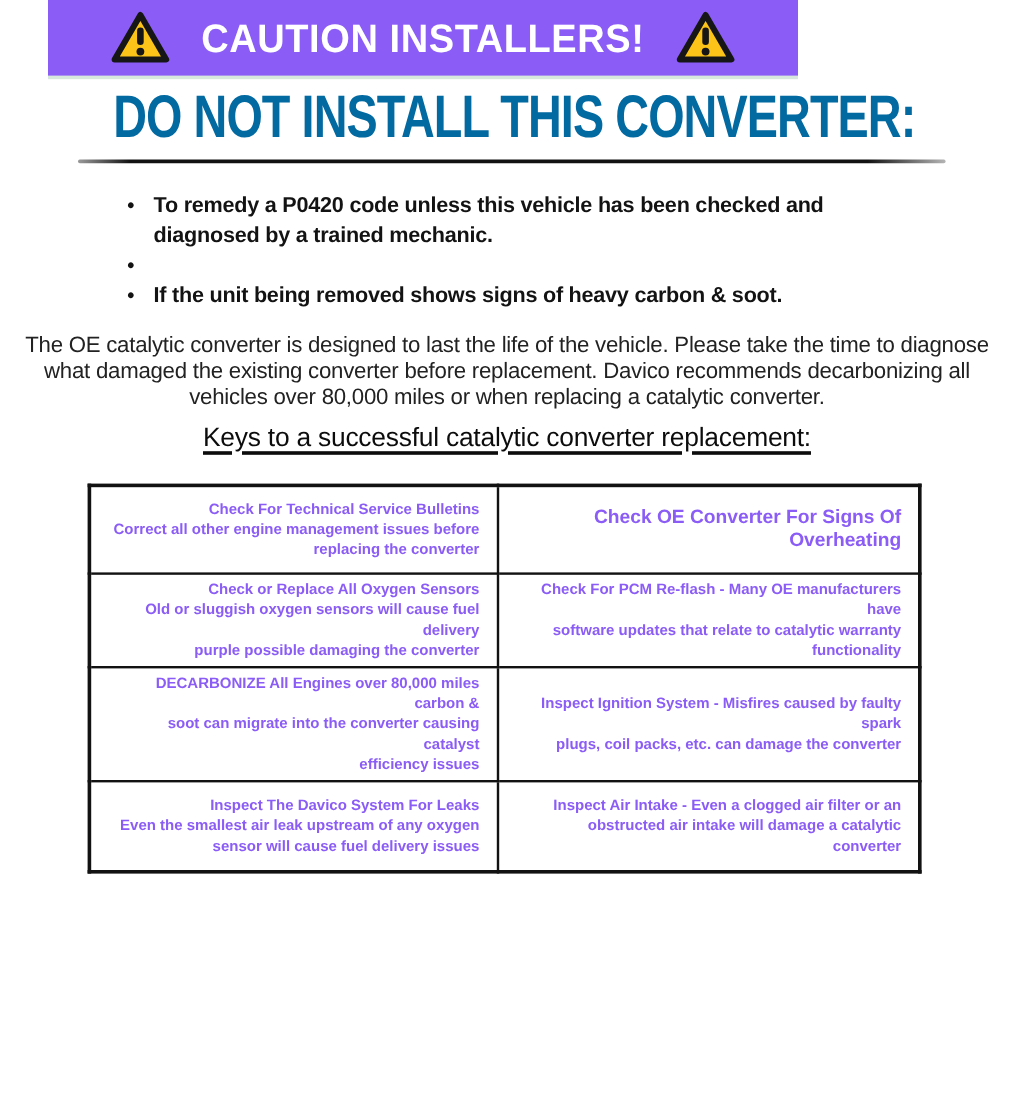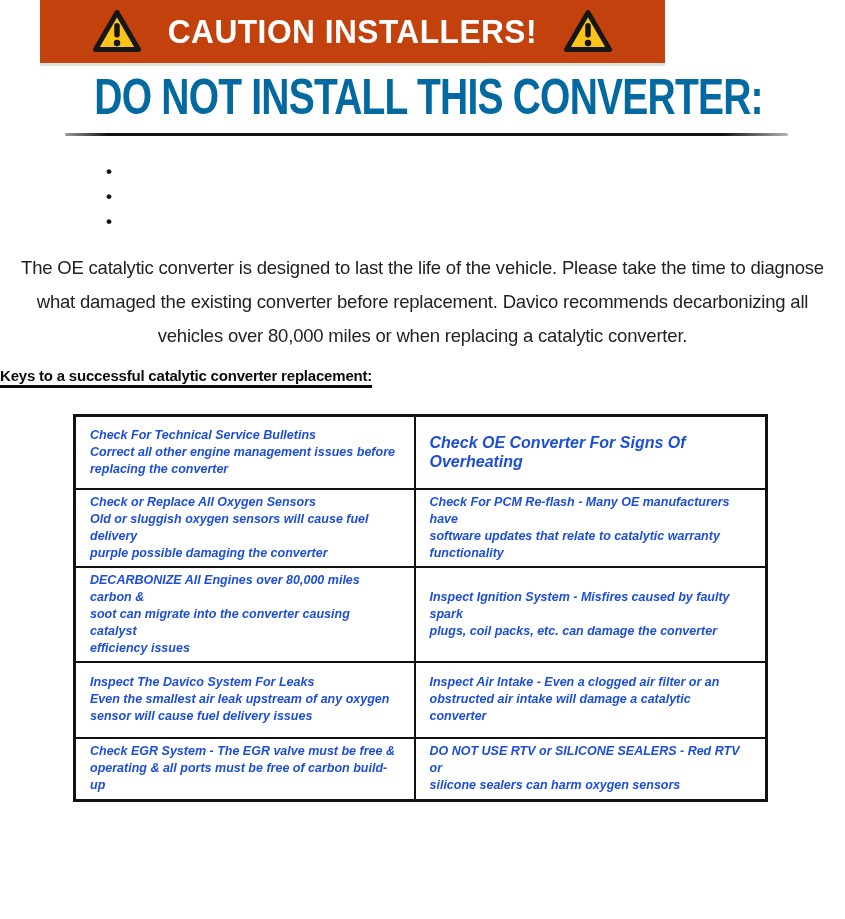--- a/index.html
+++ b/index.html
@@ -82,75 +82,74 @@
     padding-left: 4px;
     font-size: 17px;
   }
   .bullet-text { white-space: pre-line; }
 
   
   p.intro {
     margin: 17px 8px 0;
     text-align: center;
     font-size: 18.5px;
-    line-height: 34px;
+    line-height: 22px;
     font-weight: normal;
     letter-spacing: -0.2px;
     color: #222222;
     white-space: pre-line;
   }
 
   
   h2.keys-heading {
     margin-top: 9px;
-    text-align: left;
-    font-size: 15px;
+    text-align: center;
+    font-size: 22px;
     line-height: 28px;
-    font-weight: bold;
+    font-weight: normal;
     color: #0c0c0c;
     letter-spacing: -0.2px;
     text-decoration: underline;
     text-decoration-thickness: 2.5px;
     text-underline-offset: 4px;
   }
 
   
   table.keys-table {
     margin: 24px 0 0 73px;
     width: 692px;
     border-collapse: collapse;
     border: 3px solid #121212;
     table-layout: fixed;
   }
   table.keys-table td {
     border: 2px solid #121212;
     vertical-align: middle;
-    text-align: left;
+    text-align: right;
     font-size: 12.5px;
     font-weight: bold;
     line-height: 17px;
-    color: #1d4ed8;
+    color: #8b5cf6;
     white-space: pre-line;
     padding: 4px 14px;
-    font-style: italic;
   }
   table.keys-table col.left-col  { width: 340px; }
   table.keys-table col.right-col { width: 352px; }
   tr.row-1 td { height: 73px; }
   tr.row-2 td { height: 77px; }
   tr.row-3 td { height: 74px; }
   tr.row-4 td { height: 76px; }
   tr.row-5 td { height: 63px; }
   tr.row-6 td { height: 74px; }
   tr.row-1 td.cell-right { font-size: 16px; line-height: 19px; }
 </style>
 </head>
 <body>
 
-<div class="banner" style="background: #c2410c; margin-left: 40px;">
+<div class="banner" style="background: #8b5cf6; margin-left: 40px;">
   <svg class="warn-icon" viewBox="0 0 100 90" aria-hidden="true">
     <path class="tri-body" d="M50 7 L93 81 H7 Z" fill="#FCC419" stroke="#161616" stroke-width="10" stroke-linejoin="round"></path>
     <rect class="tri-mark" x="44.5" y="28" width="11" height="29" rx="5.5" fill="#161616"></rect>
     <circle class="tri-mark" cx="50" cy="68" r="6.5" fill="#161616"></circle>
   </svg>
   <span class="banner-text" style="color: rgb(255, 255, 255);">CAUTION INSTALLERS!</span>
   <svg class="warn-icon" viewBox="0 0 100 90" aria-hidden="true">
     <path class="tri-body" d="M50 7 L93 81 H7 Z" fill="#FCC419" stroke="#161616" stroke-width="10" stroke-linejoin="round"></path>
     <rect class="tri-mark" x="44.5" y="28" width="11" height="29" rx="5.5" fill="#161616"></rect>
     <circle class="tri-mark" cx="50" cy="68" r="6.5" fill="#161616"></circle>
@@ -159,26 +158,29 @@
 
 <h1 class="main-heading">
   <span class="squeeze">DO NOT INSTALL THIS CONVERTER:</span>
 </h1>
 
 <div class="divider"></div>
 
 <ul class="bullet-list">
   <li>
     <span class="bullet-dot">•</span>
+    <span class="bullet-text">To remedy a P0420 code unless this vehicle has been checked and
+diagnosed by a trained mechanic.</span>
   </li>
   <li>
     <span class="bullet-dot">•</span>
   </li>
   <li>
     <span class="bullet-dot">•</span>
+    <span class="bullet-text">If the unit being removed shows signs of heavy carbon &amp; soot.</span>
   </li>
 </ul>
 
 <p class="intro">The OE catalytic converter is designed to last the life of the vehicle. Please take the time to diagnose
 what damaged the existing converter before replacement. Davico recommends decarbonizing all
 vehicles over 80,000 miles or when replacing a catalytic converter.</p>
 
 <h2 class="keys-heading">Keys to a successful catalytic converter replacement:</h2>
 
 <table class="keys-table">
@@ -208,20 +210,14 @@
       <td class="cell-right">Inspect Ignition System - Misfires caused by faulty spark
 plugs, coil packs, etc. can damage the converter</td>
     </tr>
     <tr class="row-4">
       <td class="cell-left">Inspect The Davico System For Leaks
 Even the smallest air leak upstream of any oxygen
 sensor will cause fuel delivery issues</td>
       <td class="cell-right">Inspect Air Intake - Even a clogged air filter or an
 obstructed air intake will damage a catalytic converter</td>
     </tr>
-    <tr class="row-5">
-      <td class="cell-left">Check EGR System - The EGR valve must be free &amp;
-operating &amp; all ports must be free of carbon build-up</td>
-      <td class="cell-right">DO NOT USE RTV or SILICONE SEALERS - Red RTV or
-silicone sealers can harm oxygen sensors</td>
-    </tr>
   </tbody>
 </table>
 
 </body></html>

